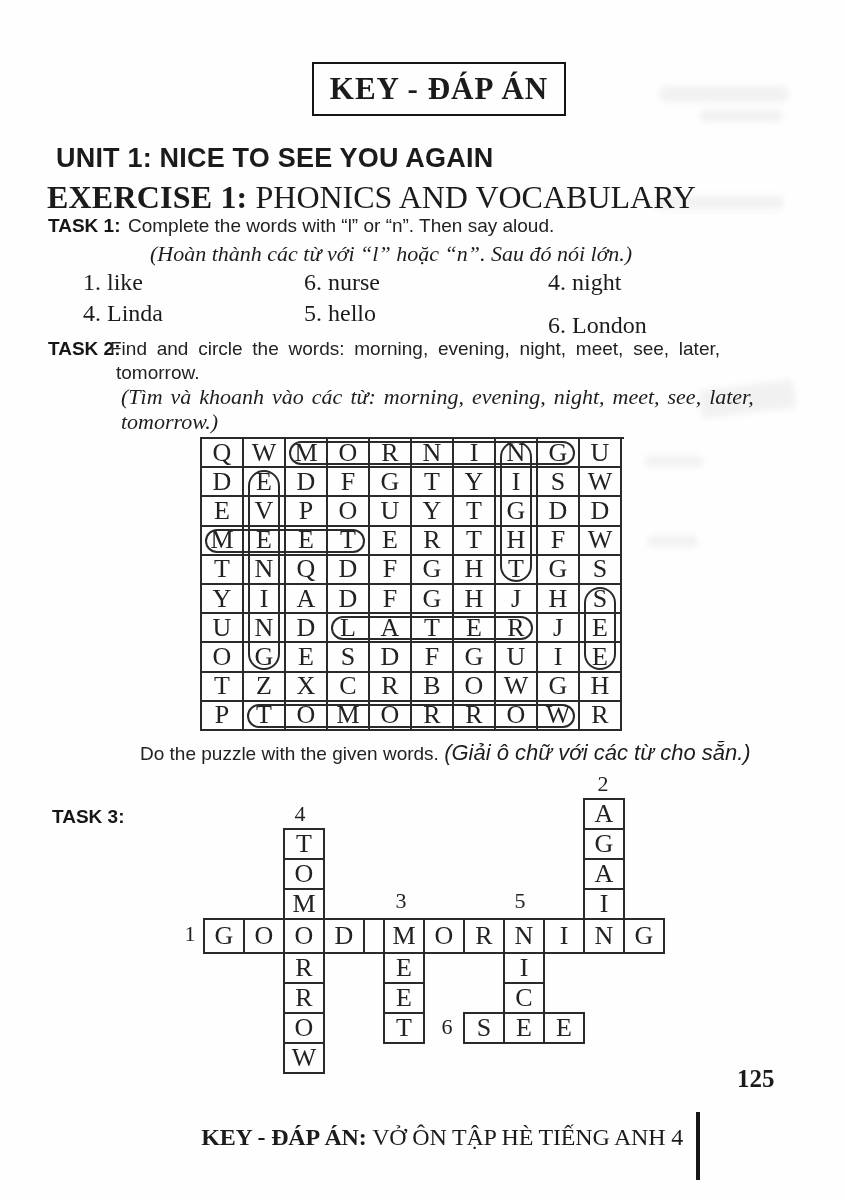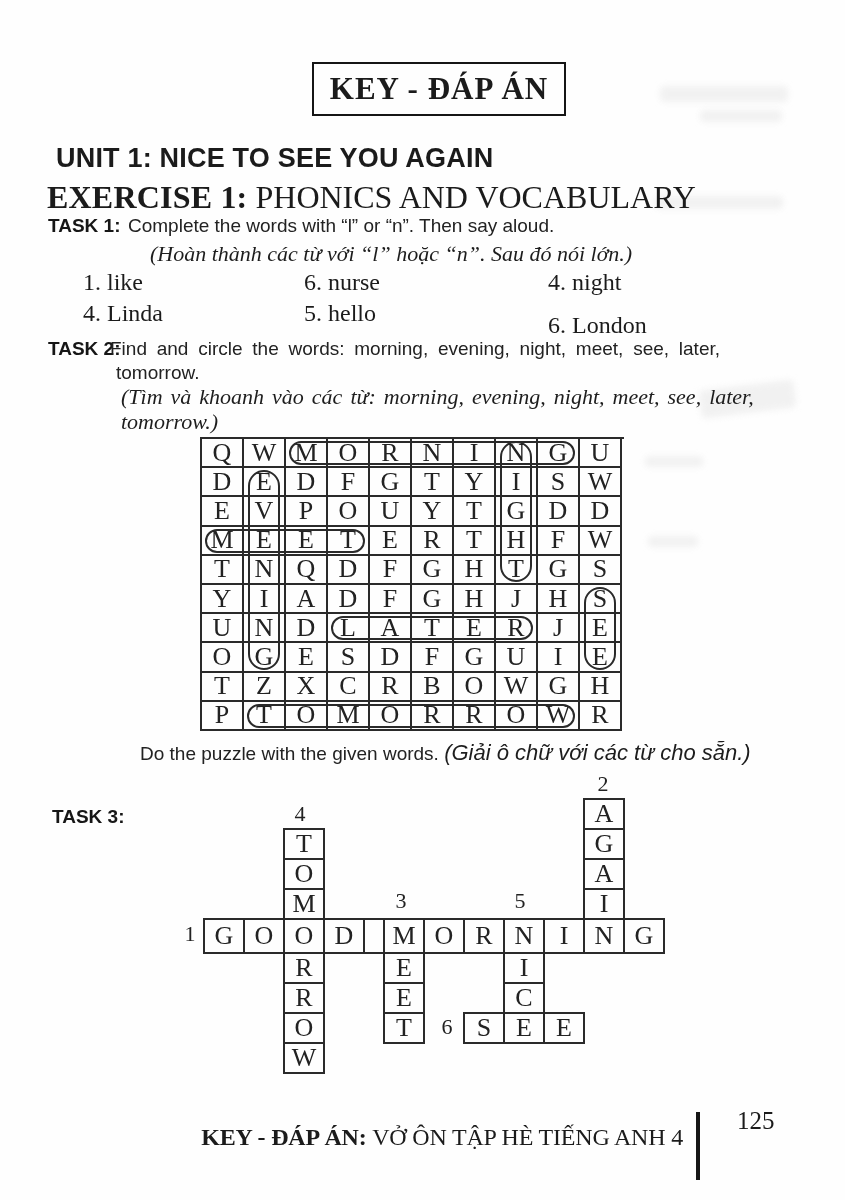--- a/index.html
+++ b/index.html
@@ -34,21 +34,21 @@
 
   
   .cw-cell{position:absolute;border:2px solid #2a2a2a;box-sizing:border-box;
            display:flex;align-items:center;justify-content:center;
            font-size:26px;color:#222;background:#fefefe;}
   .cw-num{position:absolute;font-size:22px;color:#222;transform:translateX(-50%);}
 
   
   .footer-text{right:162px;top:1124px;font-size:24px;letter-spacing:-0.2px;white-space:nowrap;}
   .footer-bar{left:696px;top:1112px;width:4px;height:68px;background:#161616;}
-  .page-num{left:737px;top:1107px;font-weight:normal;font-size:25px;}
+  .page-num{left:737px;top:1065px;font-weight:bold;font-size:25px;}
 
   
   .ghost{position:absolute;background:#e9e9e9;filter:blur(3px);border-radius:4px;opacity:.6;}
 </style>
 </head>
 <body>
 
 <div class="page">
 
   <div class="ghost" style="left:660px;top:86px;width:128px;height:16px;"></div>

